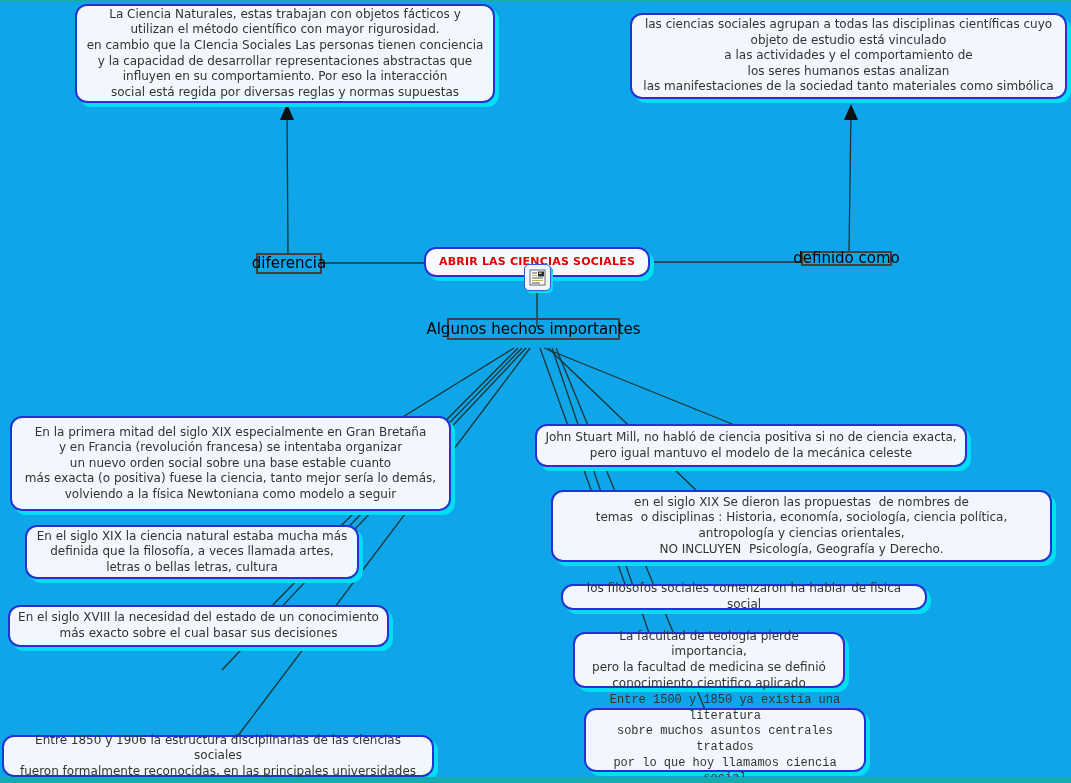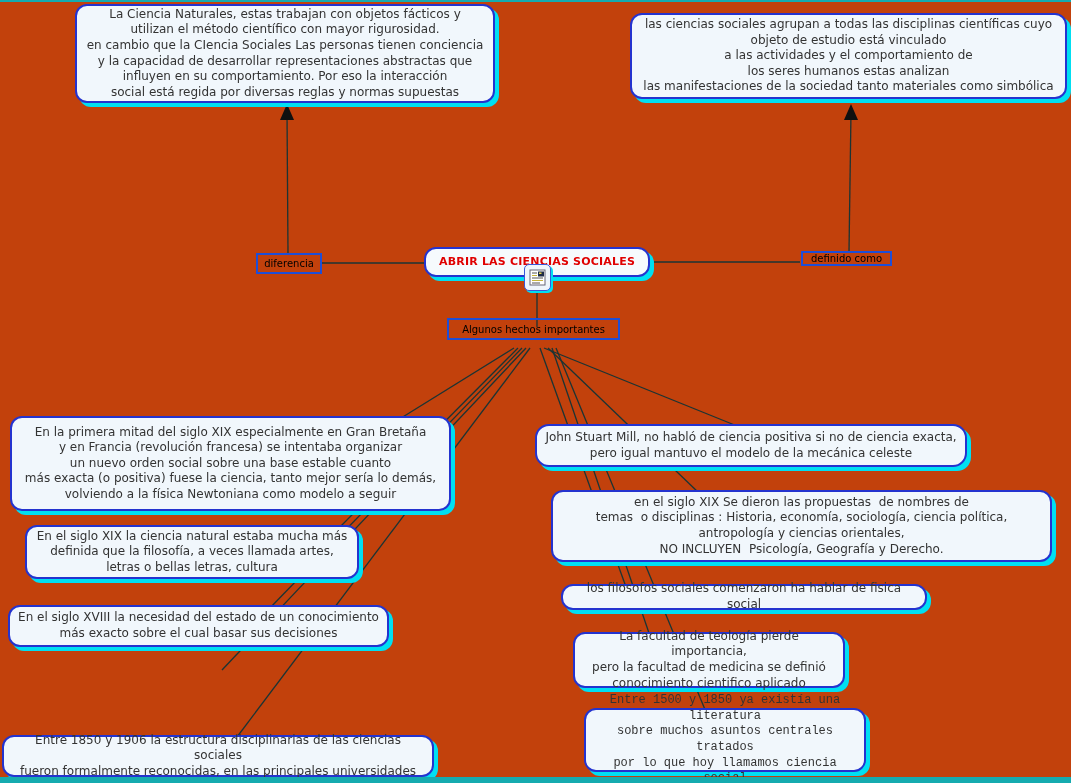--- a/index.html
+++ b/index.html
@@ -1,29 +1,29 @@
 <!DOCTYPE html>
 <html><head>
 <meta charset="utf-8">
 <style>
   html,body{margin:0;padding:0;background:#2fc6c6;}
-  .stage{position:relative;width:1071px;height:783px;background:#c2410c;
+  .stage{position:relative;width:1071px;height:783px;background:#0ea5e9;
          font-family:"DejaVu Sans",sans-serif;overflow:hidden;}
   .edge-strip{position:absolute;left:0;right:0;background:#16abaf;}
   .edge-strip.top{top:0;height:2px;}
   .edge-strip.bottom{bottom:0;height:6px;}
   svg.wires{position:absolute;left:0;top:0;}
   .node{position:absolute;background:#f1f7fc;border:2px solid #2433cf;border-radius:12px;
         box-shadow:4px 4px 0 #00dff2;color:#333;font-size:12px;line-height:1.3;
         display:flex;align-items:center;justify-content:center;text-align:center;
         white-space:pre-wrap;padding:3px 6px;box-sizing:border-box;}
   .title-node{font-weight:bold;color:#e00000;font-size:11px;background:#f6fafd;
         letter-spacing:.2px;white-space:nowrap;}
-  .linklabel{position:absolute;border:2px solid #1d4ed8;background:transparent;color:#000;
-        font-size:10px;line-height:1.1;display:flex;align-items:center;justify-content:center;
+  .linklabel{position:absolute;border:2px solid #404040;background:transparent;color:#000;
+        font-size:15px;line-height:1.1;display:flex;align-items:center;justify-content:center;
         text-align:center;box-sizing:border-box;padding:0 2px;white-space:nowrap;}
   .res-icon{position:absolute;left:524px;top:264px;width:25px;height:25px;background:#eef5fb;
         border:1px solid #3a57d9;border-radius:5px;display:flex;align-items:center;
         justify-content:center;box-shadow:2px 2px 0 #00dff2;cursor:pointer;}
 </style>
 </head>
 <body>
 
 <div class="stage">
 
@@ -99,21 +99,21 @@
 definida que la filosofía, a veces llamada artes,
 letras o bellas letras, cultura</div>
 
   <div class="node" style="left:8px;top:605px;width:381px;height:42px;">En el siglo XVIII la necesidad del estado de un conocimiento
 más exacto sobre el cual basar sus decisiones</div>
 
 
   <div class="node" style="left:2px;top:735px;width:432px;height:42px;">Entre 1850 y 1906 la estructura disciplinarias de las ciencias sociales
 fueron formalmente reconocidas, en las principales universidades</div>
 
-  <div class="node" style="left:535px;top:424px;width:432px;height:43px;border-radius:14px;">John Stuart Mill, no habló de ciencia positiva si no de ciencia exacta,
+  <div class="node" style="left:535px;top:424px;width:432px;height:43px;">John Stuart Mill, no habló de ciencia positiva si no de ciencia exacta,
 pero igual mantuvo el modelo de la mecánica celeste</div>
 
   <div class="node" style="left:551px;top:490px;width:501px;height:72px;">en el siglo XIX Se dieron las propuestas  de nombres de
 temas  o disciplinas : Historia, economía, sociología, ciencia política,
 antropología y ciencias orientales,
 NO INCLUYEN  Psicología, Geografía y Derecho.</div>
 
   <div class="node" style="left:561px;top:584px;width:366px;height:26px;">los filosofos sociales comenzaron ha hablar de fisica social</div>
 
   <div class="node" style="left:573px;top:632px;width:272px;height:56px;">La facultad de teología pierde importancia,

